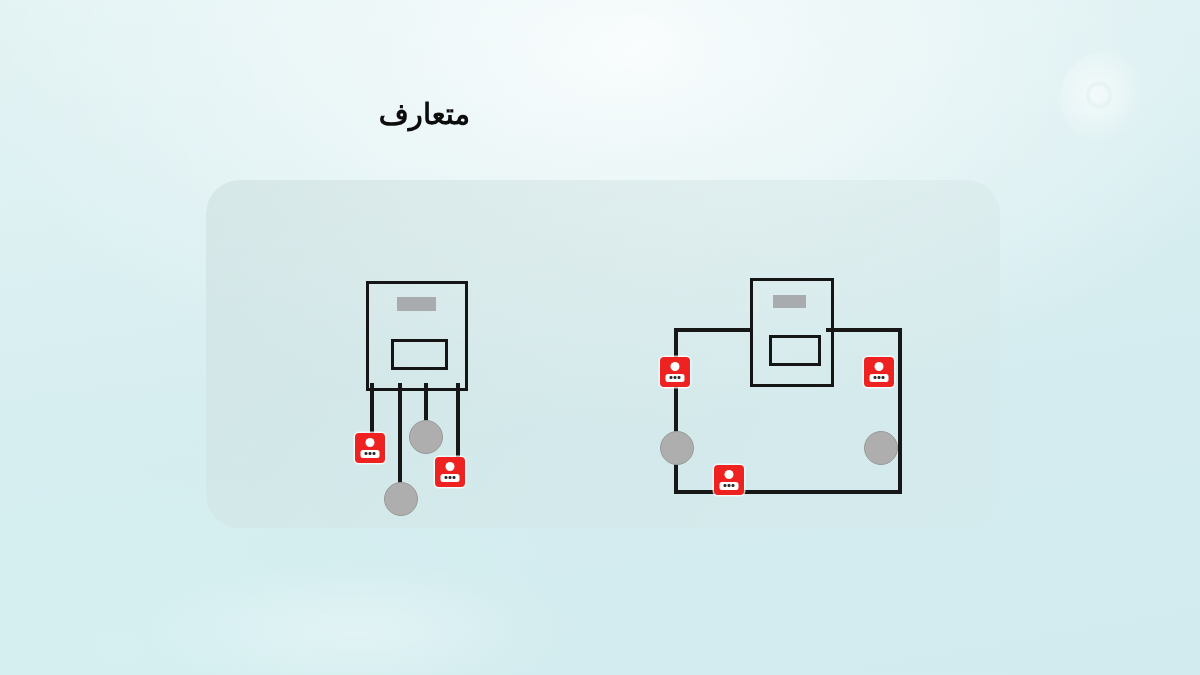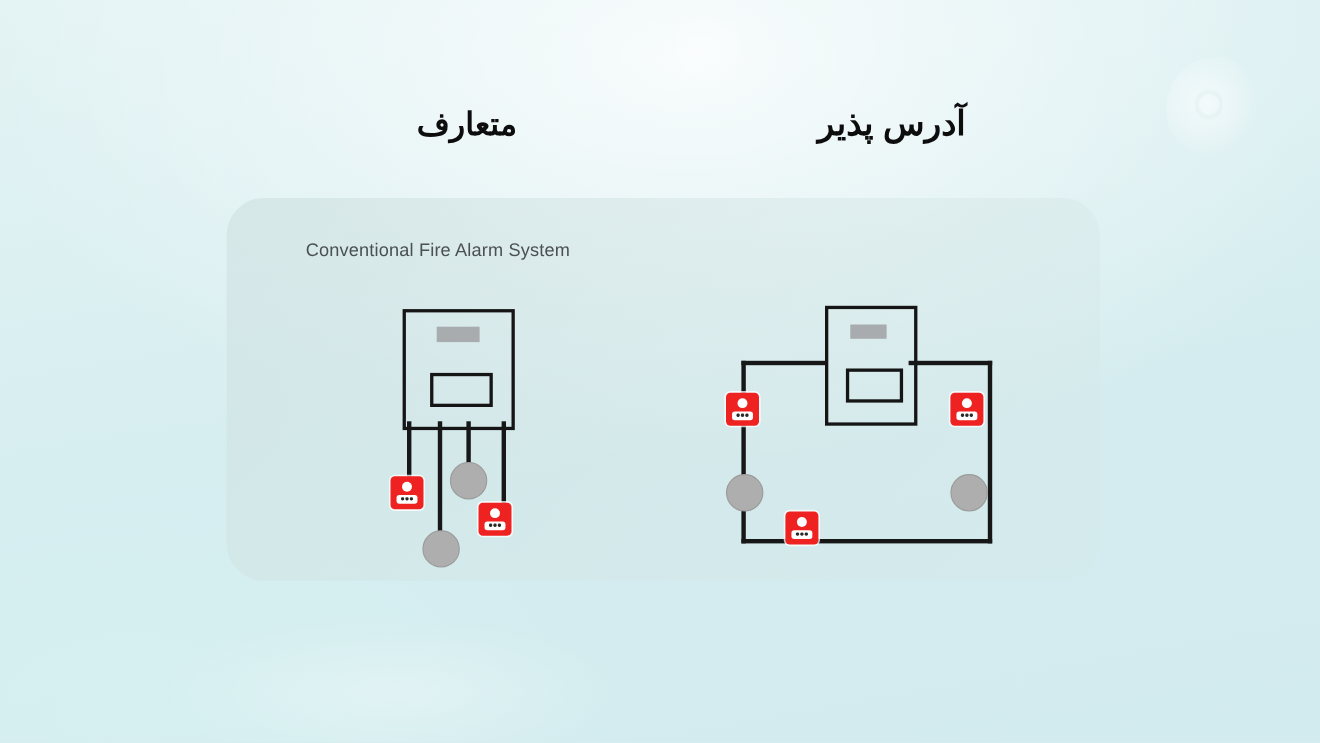--- a/index.html
+++ b/index.html
@@ -171,26 +171,24 @@
 </head>
 <body>
 
 <div id="stage">
 
   <div class="smudge s1"></div>
   <div class="smudge s2"></div>
   <div class="smudge s3"></div>
   <div class="smudge s4"></div>
 
-  <div class="heading right">آدرس پذیر</div>
   <div class="heading left">متعارف</div>
 
   <div id="card">
 
-    <div class="panel-title conv">Conventional Fire Alarm System</div>
 
     <div class="diagram" style="left:0; top:0; width:380px; height:348px;">
 
       <div class="facp" style="left:160px; top:101px; width:96px; height:104px;">
         <div class="slot" style="left:28px; top:13px; width:39px; height:14px;"></div>
         <div class="display" style="left:22px; top:55px; width:51px; height:25px;"></div>
       </div>
 
       <div class="wire v" style="left:164px; top:203px; height:62px;"></div>
 

